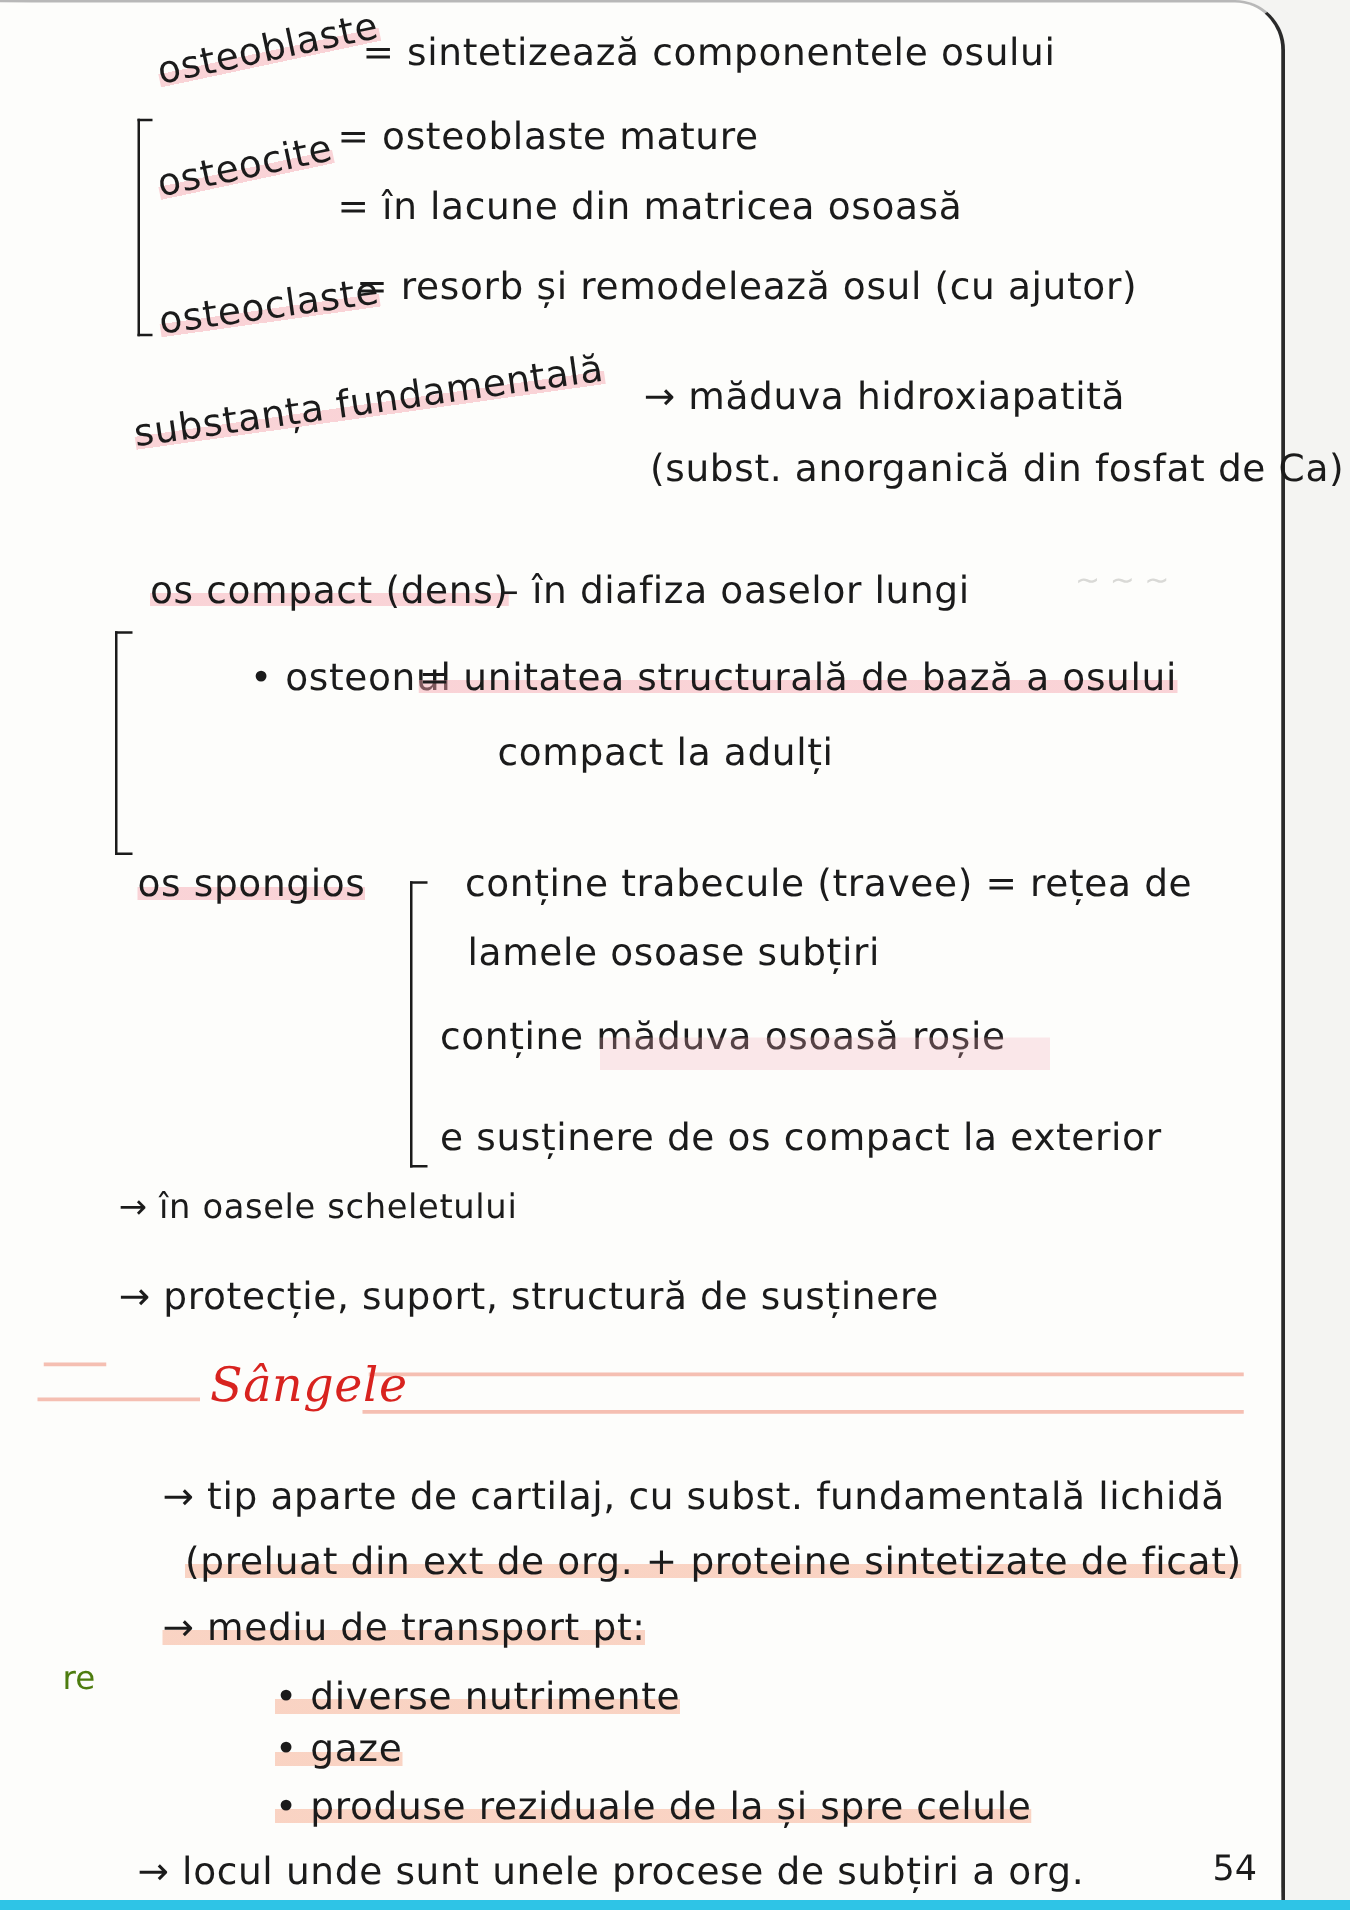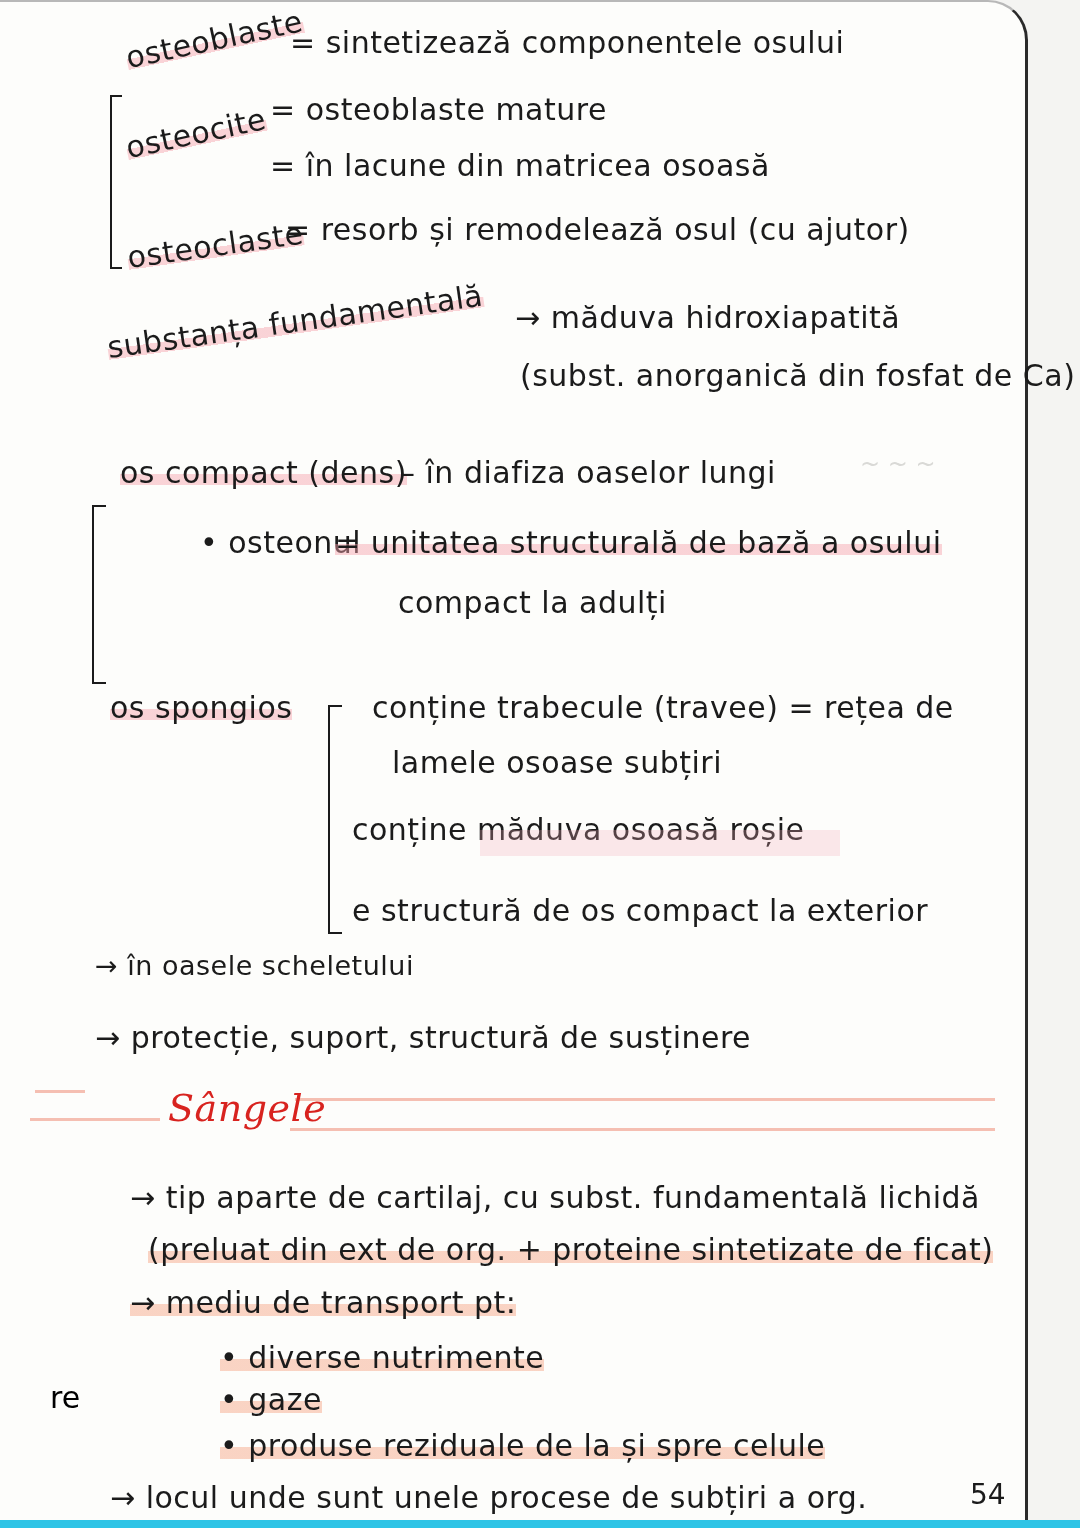--- a/index.html
+++ b/index.html
@@ -43,22 +43,22 @@
   .bracket {
     position: absolute;
     border: 2px solid #1b1b1b;
     border-right: none;
   }
   .rule {
     position: absolute; height: 3px;
     background: rgba(240,150,130,0.6);
   }
   .margin-mark {
-    position: absolute; left: 50px; top: 1380px;
-    font-size: 30px; color: #000000;
+    position: absolute; left: 50px; top: 1328px;
+    font-size: 26px; color: #4d7c0f;
   }
   .page-num {
     position: absolute; left: 970px; top: 1478px;
     font-size: 28px; color: #1b1b1b;
   }
   .ghost {
     position: absolute; color: #d9d9d6; font-size: 24px; white-space: nowrap;
   }
 </style>
 </head>
@@ -102,26 +102,26 @@
 <div class="hw" style="left:335px;top:525px;">
   <span class="hl">= unitatea structurală de bază a osului</span>
 </div>
 <div class="hw" style="left:398px;top:585px;">compact la adulți</div>
 
 <div class="hw" style="left:110px;top:690px;">
   <span class="hl">os spongios</span>
 </div>
 <div class="bracket" style="left:328px;top:705px;width:12px;height:225px;"></div>
 <div class="hw" style="left:372px;top:690px;">conține trabecule (travee) = rețea de</div>
-<div class="hw" style="left:392px;top:745px;">lamele osoase subțiri</div>
+<div class="hw" style="left:374px;top:745px;">lamele osoase subțiri</div>
 <div class="hw" style="left:352px;top:812px;">
   <span>conține măduva osoasă roșie</span>
 </div>
 <div class="hl-box" style="position:absolute;left:480px;top:830px;width:360px;height:26px;opacity:0.6;"></div>
-<div class="hw" style="left:352px;top:893px;">e structură de os compact la exterior</div>
+<div class="hw" style="left:352px;top:893px;">e susținere de os compact la exterior</div>
 
 <div class="hw" style="left:95px;top:950px;font-size:27px;">
   <span>→ în oasele scheletului</span>
 </div>
 <div class="hw" style="left:95px;top:1020px;">
   <span>→ protecție, suport, structură de susținere</span>
 </div>
 
 <div class="rule" style="left:35px;top:1090px;width:50px;"></div>
 <div class="rule" style="left:295px;top:1098px;width:700px;"></div>

